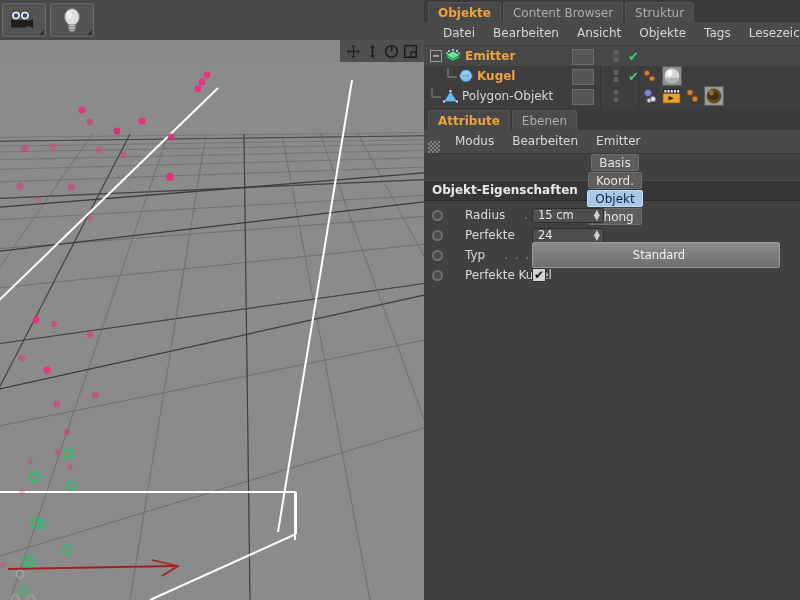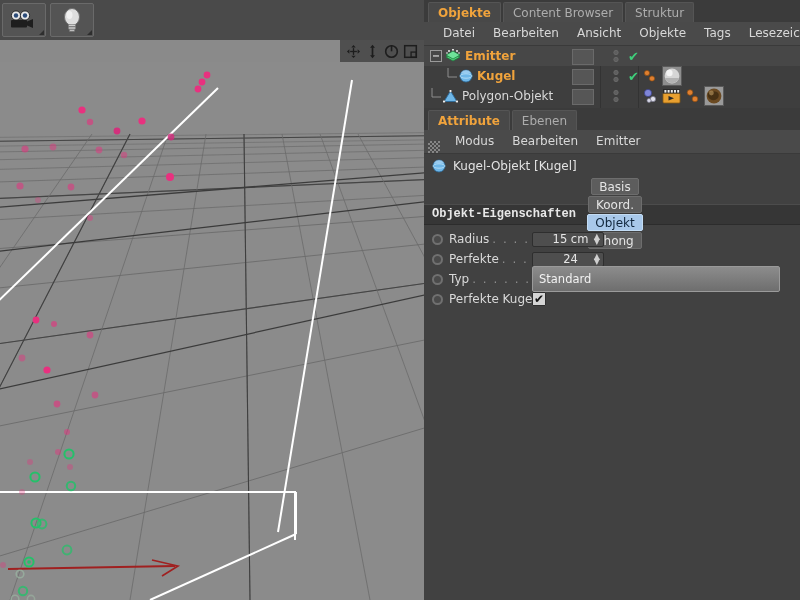--- a/index.html
+++ b/index.html
@@ -64,36 +64,36 @@
 
   
   .attr-title{height:24px;display:flex;align-items:center;padding-left:8px;background:#414141;}
   .attr-title span{margin-left:7px;font-size:12px;color:#e2e2e2;}
   .attr-tabs{height:20px;display:flex;align-items:center;padding-left:6px;gap:1px;background:#414141;flex-direction:column;}
   .atab{height:17px;line-height:17px;padding:0 7px;font-size:12px;background:#5d5d5d;
         color:#e4e4e4;border-radius:2px;border:1px solid #6d6d6d;box-sizing:border-box;}
   .atab.active{background:#a8c8ea;color:#10263c;border-color:#c3dcf4;}
   .grouphdr{height:19px;line-height:19px;background:#363636;color:#e8e8e8;
             font-weight:bold;font-size:12px;padding-left:8px;border-top:1px solid #4c4c4c;
-            border-bottom:1px solid #2c2c2c;font-family:Liberation Mono, monospace;}
+            border-bottom:1px solid #2c2c2c;}
   .prow{height:20px;display:flex;align-items:center;padding-left:8px;}
   .radio{width:11px;height:11px;border-radius:50%;border:2px solid #707070;background:#4a4a4a;
          box-sizing:border-box;flex:none;}
   .plabel{margin-left:6px;font-size:12px;color:#d9d9d9;white-space:nowrap;}
   .leader{flex:none;margin-left:3px;color:#8d8d8d;font-size:12px;letter-spacing:1.5px;overflow:hidden;}
   .numfield{position:absolute;left:108px;width:72px;height:15px;background:#4e4e4e;
             border:1px solid #2e2e2e;border-radius:2px;box-sizing:border-box;
-            display:flex;align-items:center;font-size:11.5px;color:#e6e6e6;padding-left:5px;justify-content:center;}
+            display:flex;align-items:center;font-size:11.5px;color:#e6e6e6;padding-left:5px;}
   .spin{position:absolute;right:3px;top:1px;display:flex;flex-direction:column;
         justify-content:center;line-height:5px;font-size:8px;color:#cfcfcf;}
-  .prow-rel{position:relative;}
+  .prow-rel{position:relative;gap:16px;}
   .dropdown{position:absolute;left:108px;width:248px;height:26px;border-radius:2px;
             background:linear-gradient(#8c8c8c,#6e6e6e);border:1px solid #9a9a9a;
             box-sizing:border-box;display:flex;align-items:center;padding-left:6px;
-            font-size:11.5px;color:#f2f2f2;}
+            font-size:11.5px;color:#f2f2f2;justify-content:center;}
   .chk{position:absolute;left:108px;width:14px;height:14px;background:#d4d4d4;
        border:1px solid #2e2e2e;border-radius:1px;box-sizing:border-box;
        display:flex;align-items:center;justify-content:center;
        font-size:12px;color:#111;line-height:1;}
 </style>
 </head>
 <body>
 
 <div class="app">
 
@@ -398,28 +398,20 @@
       <div class="tab">Ebenen</div>
     </div>
 
     <div class="menubar">
       <div class="grip"></div>
       <div class="menuitem">Modus</div>
       <div class="menuitem">Bearbeiten</div>
       <div class="menuitem">Emitter</div>
     </div>
 
-    <div class="attr-title">
-      <svg width="14" height="14" viewBox="0 0 14 14">
-        <circle cx="7" cy="7" r="6" fill="#6fb7e8" stroke="#2a6a9a" stroke-width="0.8"></circle>
-        <ellipse cx="7" cy="7" rx="6" ry="2.2" fill="none" stroke="#bfe2f7" stroke-width="0.8"></ellipse>
-        <path d="M1.6 4.3 A6 6 0 0 1 12.4 4.3" fill="#b9ddf5" opacity=".55"></path>
-      </svg>
-      <span>Kugel-Objekt [Kugel]</span>
-    </div>
 
     <div class="attr-tabs">
       <div class="atab">Basis</div>
       <div class="atab">Koord.</div>
       <div class="atab active">Objekt</div>
       <div class="atab">Phong</div>
     </div>
 
     <div style="height:6px;"></div>
 

